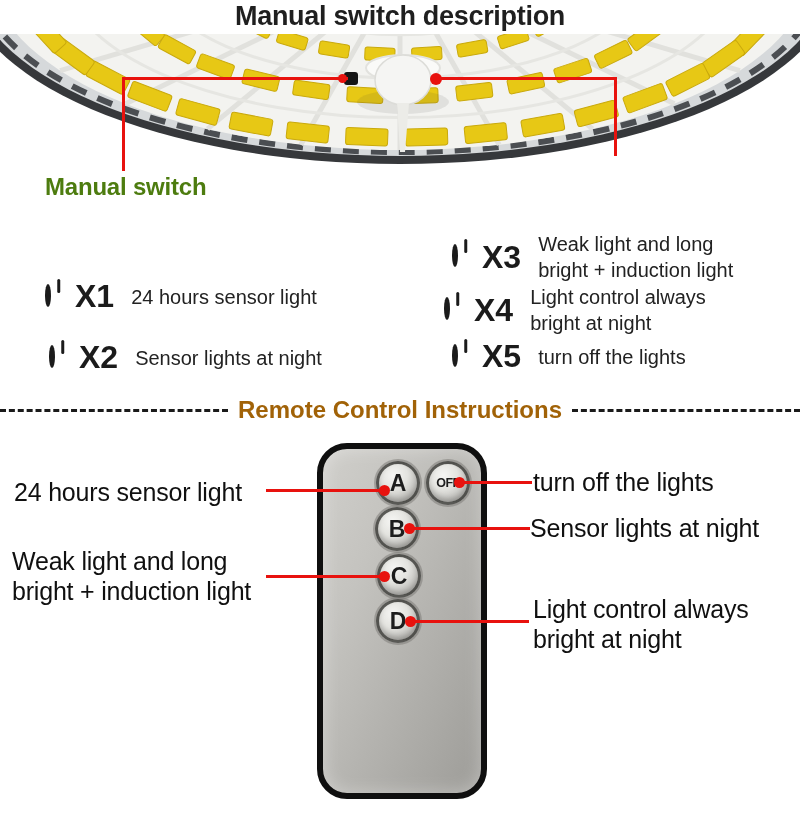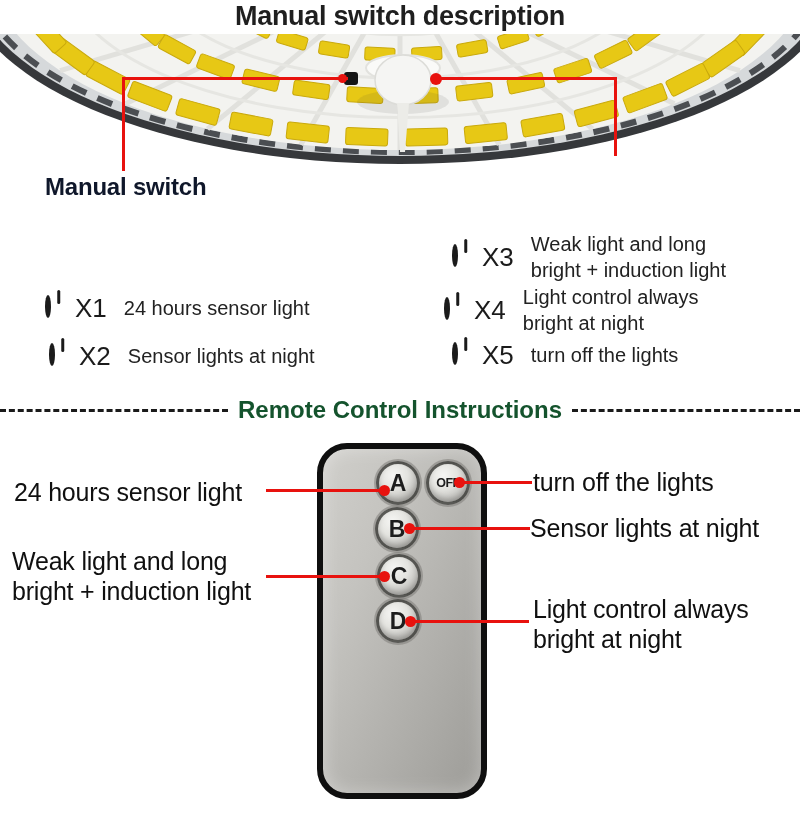--- a/index.html
+++ b/index.html
@@ -14,34 +14,34 @@
   }
   #lamp-wrap{position:absolute;top:34px;left:0;width:800px;height:131px;}
   #lamp-svg{display:block;}
   .switch-chip{
     position:absolute;left:344px;top:72px;width:14px;height:13px;
     background:#151515;border-radius:3px;z-index:4;
   }
   .co-line{position:absolute;background:#e8120e;z-index:5;}
   .co-dot{position:absolute;background:#e8120e;border-radius:50%;z-index:6;}
   .anchor-label{
-    position:absolute;font-size:24px;font-weight:700;color:#0f172a;letter-spacing:-0.2px;
+    position:absolute;font-size:24px;font-weight:700;color:#4d7c0f;letter-spacing:-0.2px;
   }
   
   .mode-row{position:absolute;display:flex;align-items:center;}
   .pwr{position:relative;width:27px;height:27px;flex:0 0 auto;margin-top:7px;}
   .pwr .ring{width:27px;height:27px;border:3.5px solid #1b1b1b;border-radius:50%;box-sizing:border-box;}
   .pwr .gap{position:absolute;top:-3px;left:50%;transform:translateX(-50%);width:9px;height:9px;background:#fff;}
   .pwr .bar{position:absolute;top:-8px;left:50%;transform:translateX(-50%);width:3.5px;height:14px;background:#1b1b1b;border-radius:2px;}
-  .mode-presses{font-size:26px;font-weight:400;margin-left:3px;letter-spacing:0;}
+  .mode-presses{font-size:32px;font-weight:700;margin-left:3px;letter-spacing:0;}
   .mode-desc{font-size:20px;margin-left:17px;line-height:26px;white-space:pre-line;color:#222;}
   
   .divider{position:absolute;top:396px;left:0;width:800px;display:flex;align-items:center;}
   .dash{flex:1 1 auto;border-top:3px dashed #1a1a1a;height:0;}
-  .divider-title{font-size:24px;font-weight:700;padding:0 10px;white-space:nowrap;color:#14532d;}
+  .divider-title{font-size:24px;font-weight:700;padding:0 10px;white-space:nowrap;color:#a16207;}
   
   .remote{
     position:absolute;left:317px;top:443px;width:170px;height:356px;box-sizing:border-box;
     border:6px solid #0f0f0f;border-radius:30px;
     background:linear-gradient(115deg,#d0cfcb 0%,#c4c3bf 30%,#b4b3af 58%,#9d9c98 100%);
     box-shadow:inset 0 0 18px rgba(255,255,255,0.35);
     z-index:2;
   }
   .rbtn{
     position:absolute;width:44px;height:44px;border-radius:50%;box-sizing:border-box;
@@ -144,21 +144,21 @@
   <div class="co-dot" style="left:338px;top:74px;width:9px;height:9px;"></div>
   <div class="co-line" style="left:122px;top:77px;width:226px;height:3px;"></div>
   <div class="co-line" style="left:122px;top:77px;width:3px;height:94px;"></div>
 
   <div class="co-dot" style="left:430px;top:73px;width:12px;height:12px;"></div>
   <div class="co-line" style="left:436px;top:77px;width:181px;height:3px;"></div>
   <div class="co-line" style="left:614px;top:77px;width:3px;height:79px;"></div>
 
   <div class="anchor-label" style="left:45px;top:173px;">Manual switch</div>
 
-  <div class="mode-row" style="left:45px;top:291px;">
+  <div class="mode-row" style="left:45px;top:278px;">
     <span class="pwr"><span class="ring"></span><span class="gap"></span><span class="bar"></span></span>
     <span class="mode-presses">X1</span>
     <span class="mode-desc">24 hours sensor light</span>
   </div>
   <div class="mode-row" style="left:49px;top:339px;">
     <span class="pwr"><span class="ring"></span><span class="gap"></span><span class="bar"></span></span>
     <span class="mode-presses">X2</span>
     <span class="mode-desc">Sensor lights at night</span>
   </div>
   <div class="mode-row" style="left:452px;top:231px;">

